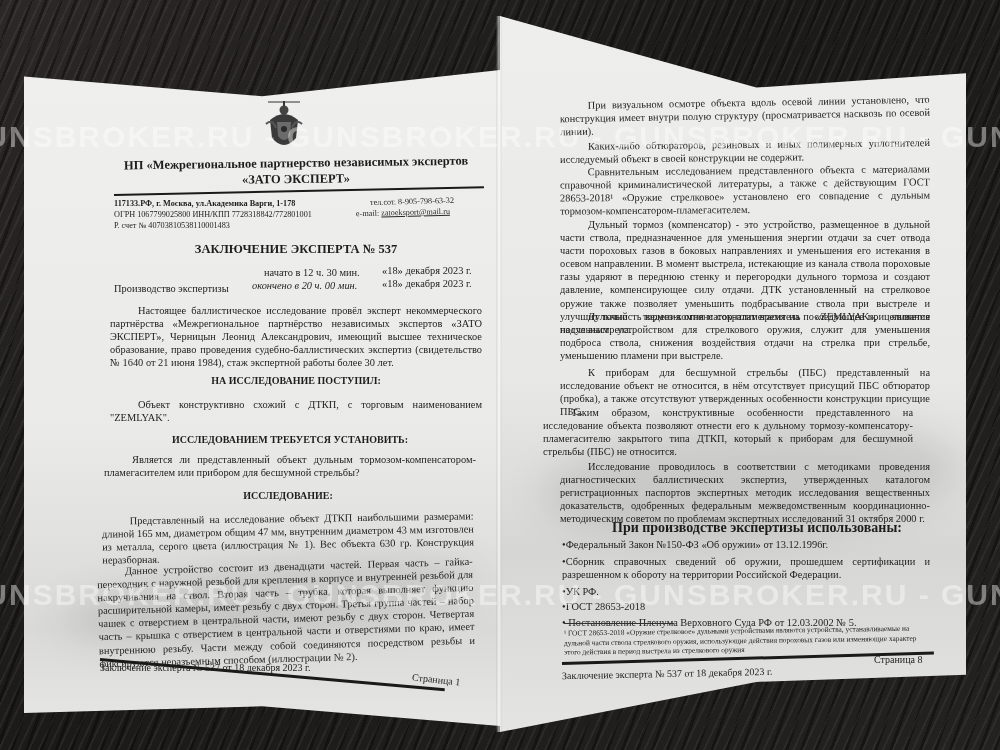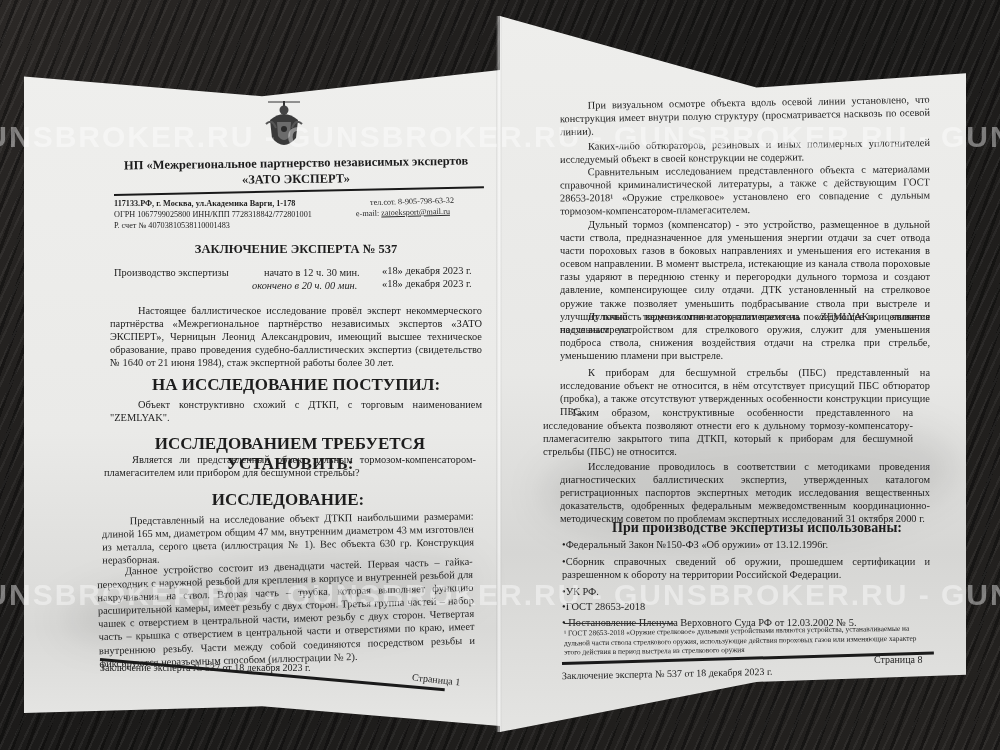--- a/index.html
+++ b/index.html
@@ -41,21 +41,21 @@
       font-family: "Liberation Sans", sans-serif; font-weight: bold;
       font-size: 30px; letter-spacing: 2px; color: rgba(255,255,255,0.42);
       pointer-events: none; z-index: 5;
     }
     .p {
       position: absolute; font-size: 10.4px; line-height: 13.1px;
       text-align: justify; color: #1e1e1e;
     }
     .indent { text-indent: 28px; }
     .h {
-      position: absolute; font-weight: bold; font-size: 17px; text-align: center;
+      position: absolute; font-weight: bold; font-size: 10px; text-align: center;
     }
     .small { font-size: 8.2px; line-height: 11px; position: absolute; }
     .rule { position: absolute; height: 3px; background: #1a1a1a; transform-origin: left center; }
     .footer-text { position: absolute; font-size: 10px; }
     .emblem {
       position: absolute; left: 262px; top: 98px; width: 44px; height: 58px;
     }
   </style>
 </head>
 <body>
@@ -86,21 +86,21 @@
 <div class="small" style="left:114px;top:209px;">ОГРН 1067799025800 ИНН/КПП 7728318842/772801001</div>
 <div class="small" style="left:114px;top:220px;">Р. счет №   40703810538110001483</div>
 <div class="small" style="left:370px;top:196px;transform:rotate(-1.5deg);">тел.сот. 8-905-798-63-32</div>
 <div class="small" style="left:356px;top:207px;transform:rotate(-1.5deg);">
   <span>e-mail:</span>
   <span style="text-decoration:underline;color:#2a2a2a;">zatoeksport@mail.ru</span>
 </div>
 
 <div class="h" style="left:110px;top:242px;width:372px;font-size:12.5px;">ЗАКЛЮЧЕНИЕ ЭКСПЕРТА № 537</div>
 
-<div class="p" style="left:114px;top:266px;">Производство экспертизы</div>
+<div class="p" style="left:114px;top:282px;">Производство экспертизы</div>
 <div class="p" style="left:264px;top:266px;">начато в 12 ч. 30 мин.</div>
 <div class="p" style="left:252px;top:279px;font-style:italic;">окончено в 20 ч. 00 мин.</div>
 <div class="p" style="left:382px;top:264px;">«18» декабря 2023 г.</div>
 <div class="p" style="left:382px;top:277px;">«18» декабря 2023 г.</div>
 
 <div class="p indent" style="left:110px;top:304px;width:372px;">Настоящее баллистическое исследование провёл эксперт некоммерческого партнёрства «Межрегиональное партнёрство независимых экспертов «ЗАТО ЭКСПЕРТ», Черницын Леонид Александрович, имеющий высшее техническое образование, право проведения судебно-баллистических экспертиз (свидетельство № 1640 от 21 июня 1984), стаж экспертной работы более 30 лет.</div>
 
 <div class="h" style="left:110px;top:375px;width:372px;">НА ИССЛЕДОВАНИЕ ПОСТУПИЛ:</div>
 <div class="p indent" style="left:110px;top:398px;width:372px;">Объект конструктивно схожий с ДТКП, с торговым наименованием "ZEMLYAK".</div>
 

